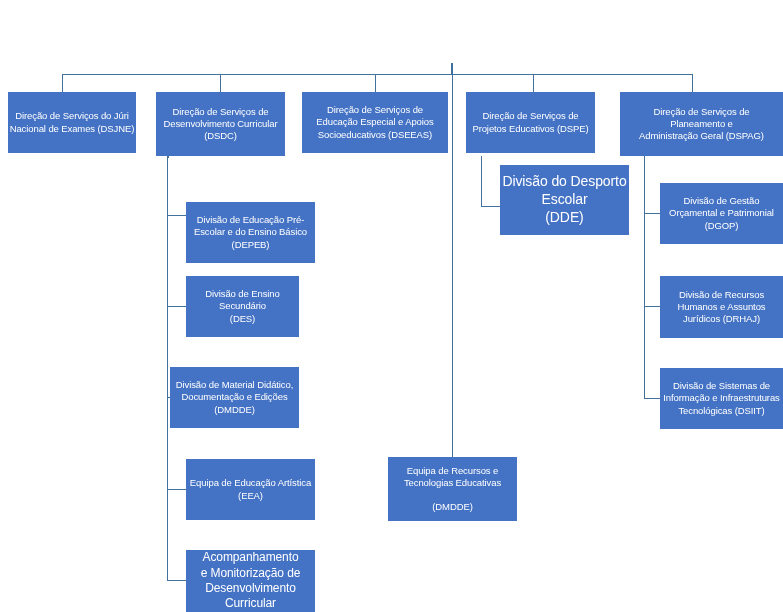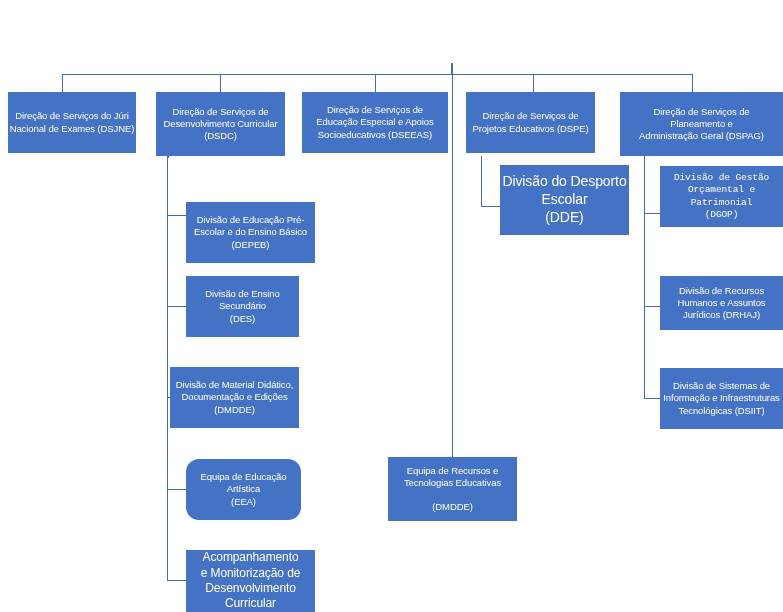--- a/index.html
+++ b/index.html
@@ -119,21 +119,21 @@
     <span class="box-label">Divisão de Ensino Secundário
 (DES)</span>
   </div>
 
   <div class="org-box" style="left:170px; top:367px; width:129px; height:61px; font-size:9.5px;">
     <span class="box-label">Divisão de Material Didático,
 Documentação e Edições
 (DMDDE)</span>
   </div>
 
-  <div class="org-box" style="left:186px; top:459px; width:115px; height:61px; font-size:9.5px;border-radius:13px;">
+  <div class="org-box" style="left:186px; top:459px; width:129px; height:61px; font-size:9.5px;">
     <span class="box-label">Equipa de Educação Artística
 (EEA)</span>
   </div>
 
   <div class="org-box" style="left:186px; top:550px; width:129px; height:62px; font-size:12px;">
     <span class="box-label">Equipa de Acompanhamento
 e Monitorização de
 Desenvolvimento Curricular
 (EAMDC)</span>
   </div>
@@ -143,27 +143,27 @@
 (DDE)</span>
   </div>
 
   <div class="org-box" style="left:388px; top:457px; width:129px; height:64px; font-size:9.5px;">
     <span class="box-label">Equipa de Recursos e
 Tecnologias Educativas
 
 (DMDDE)</span>
   </div>
 
-  <div class="org-box" style="left:660px; top:166px; width:123px; height:61px; font-size:9.5px;font-family:Liberation Mono, monospace;">
+  <div class="org-box" style="left:660px; top:183px; width:123px; height:61px; font-size:9.5px;">
     <span class="box-label">Divisão de Gestão
 Orçamental e Patrimonial
 (DGOP)</span>
   </div>
 
-  <div class="org-box" style="left:660px; top:276px; width:123px; height:54px; font-size:9.5px;">
+  <div class="org-box" style="left:660px; top:276px; width:123px; height:62px; font-size:9.5px;">
     <span class="box-label">Divisão de Recursos
 Humanos e Assuntos
 Jurídicos (DRHAJ)</span>
   </div>
 
   <div class="org-box" style="left:660px; top:368px; width:123px; height:61px; font-size:9.5px;justify-content:flex-end;">
     <span class="box-label">Divisão de Sistemas de
 Informação e Infraestruturas
 Tecnológicas (DSIIT)</span>
   </div>

